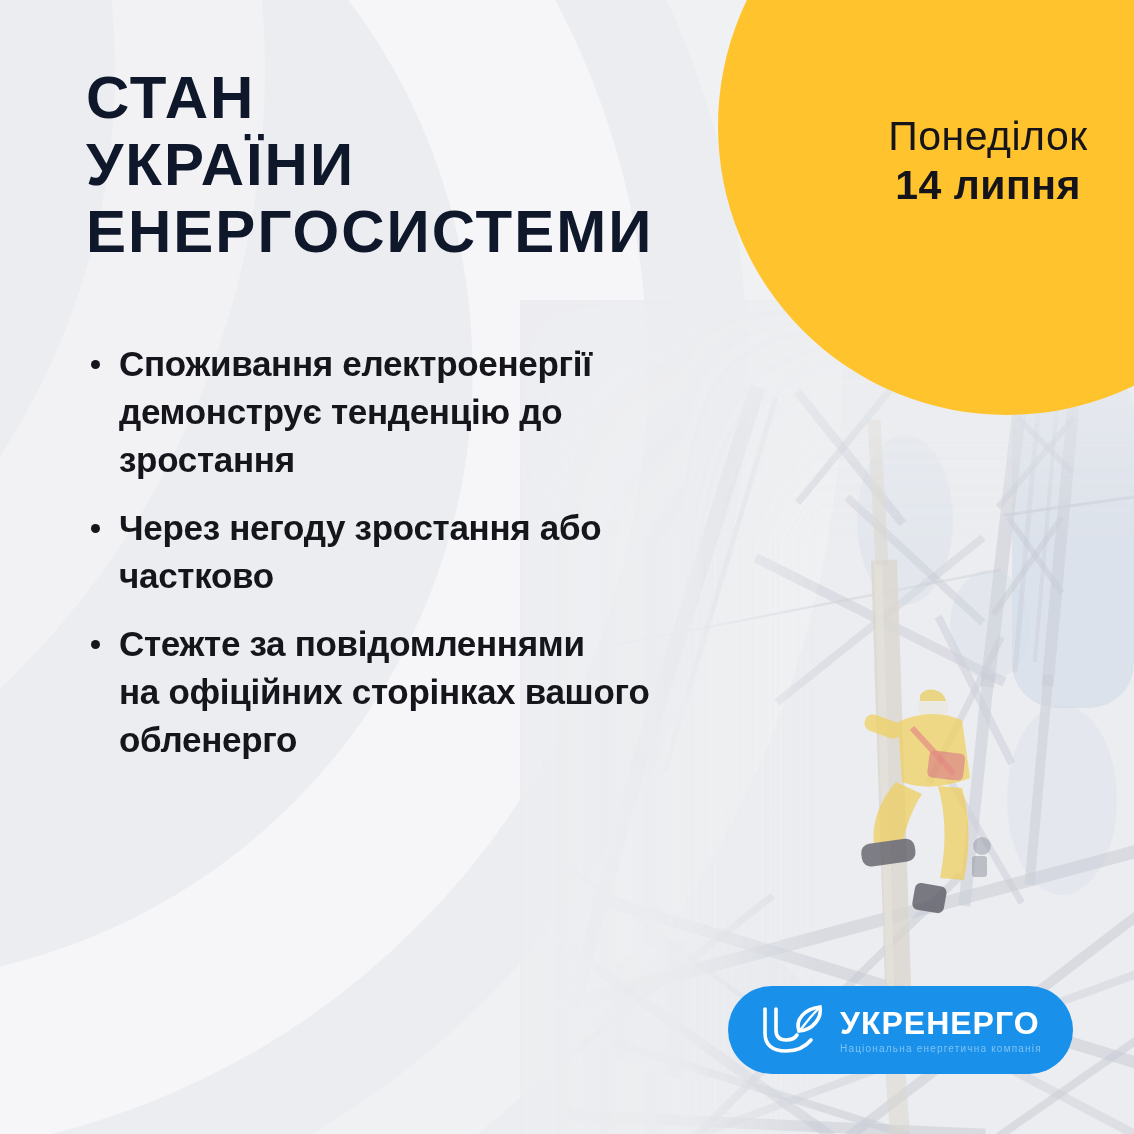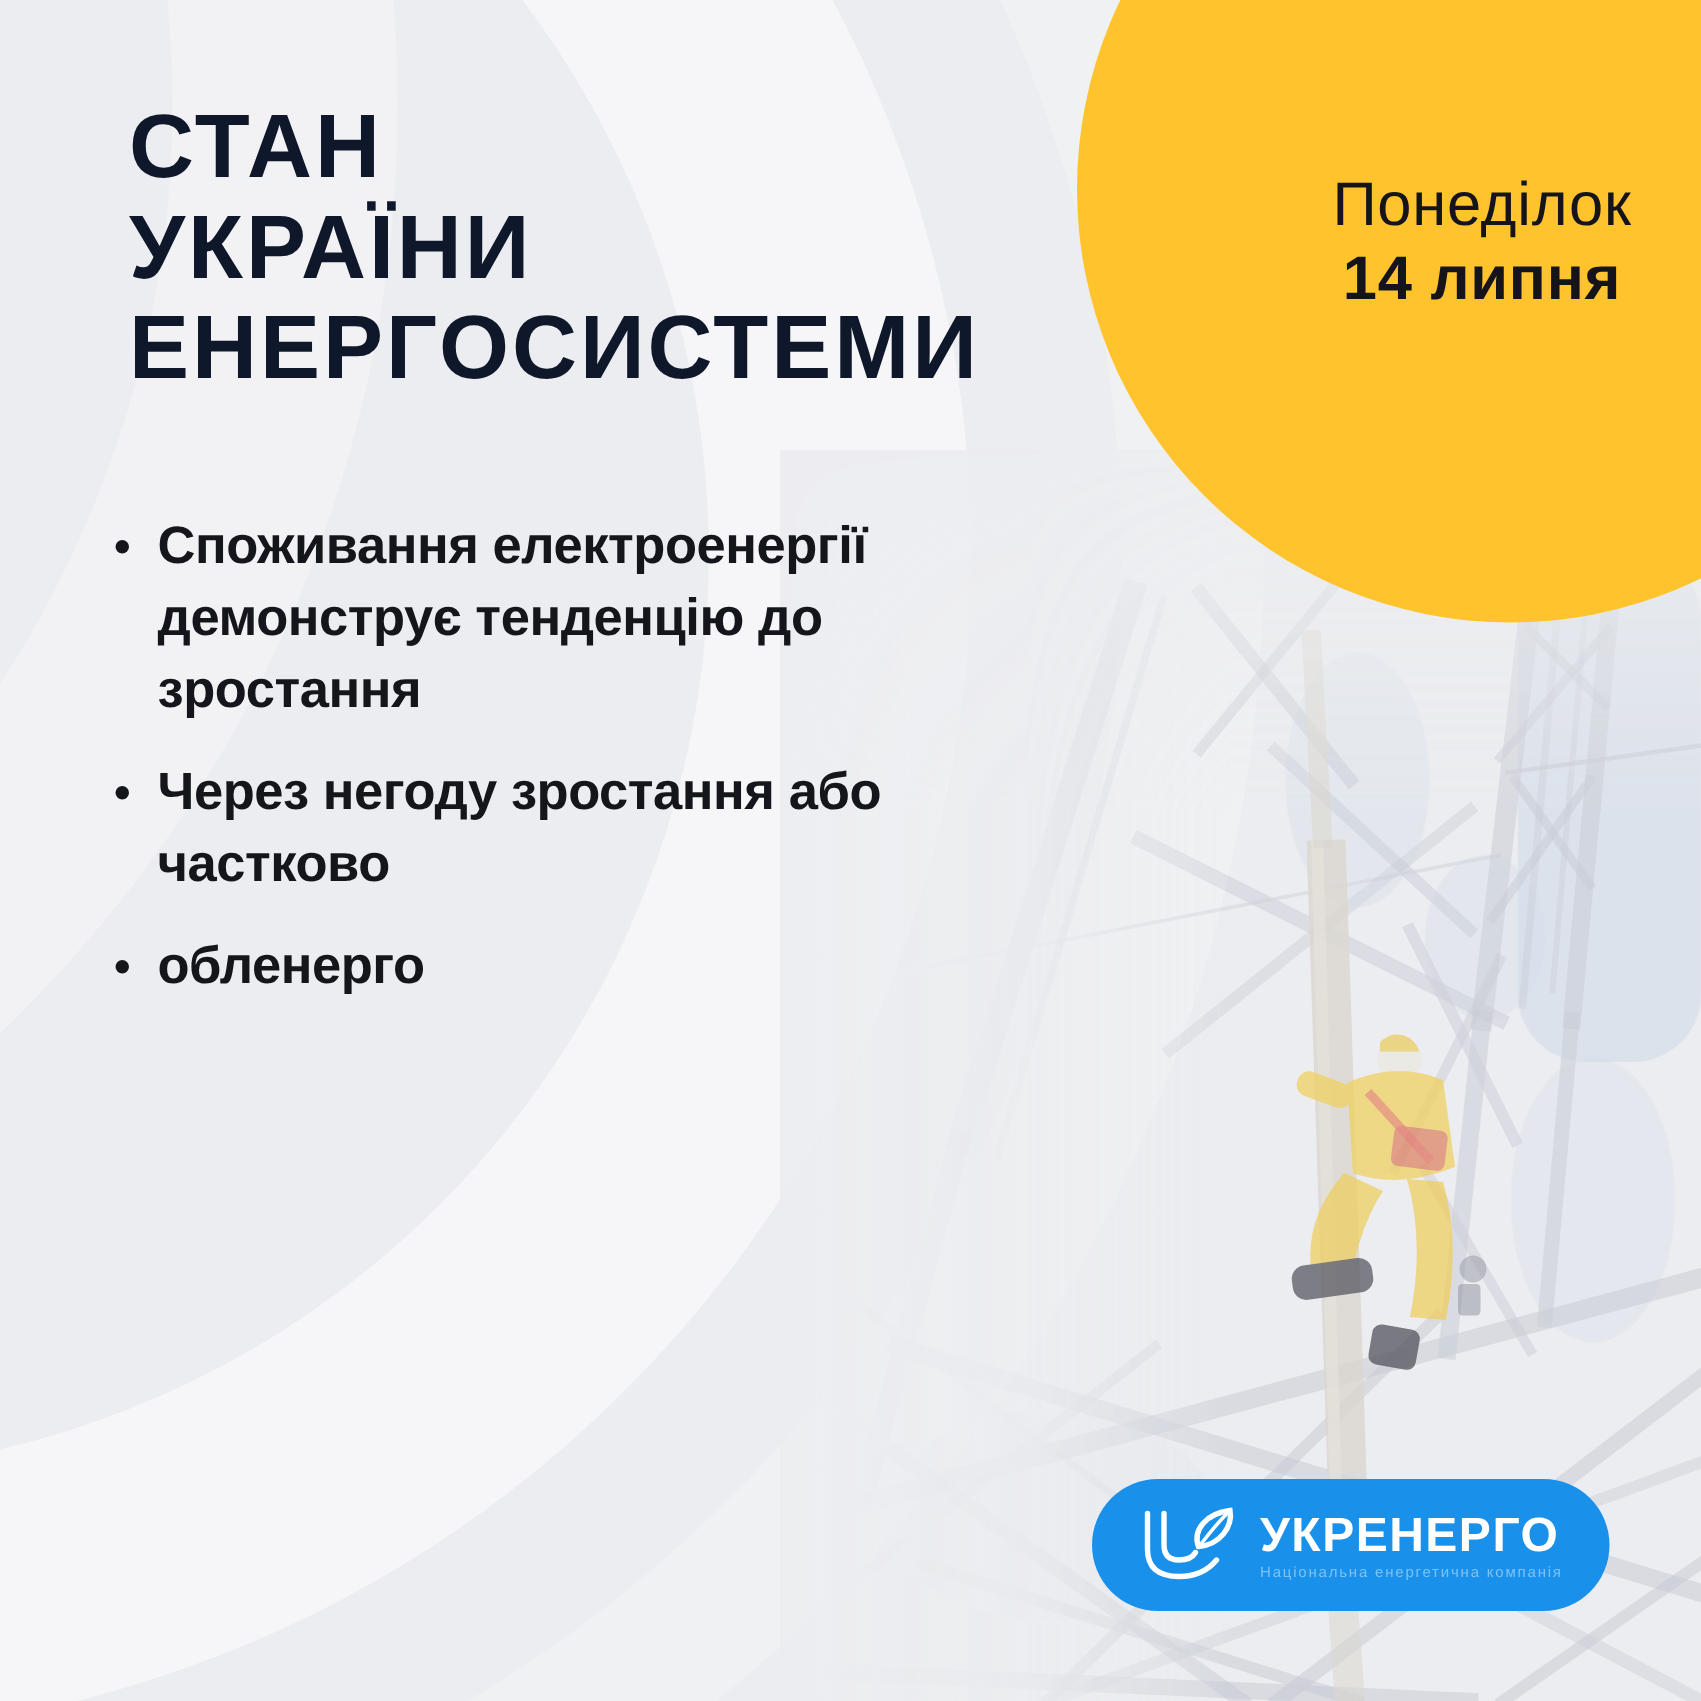--- a/index.html
+++ b/index.html
@@ -18,21 +18,21 @@
   .badge-weekday{font-size:41px;font-weight:400;line-height:49px;letter-spacing:0.5px;}
   .badge-date{font-size:41px;font-weight:700;line-height:49px;letter-spacing:0.5px;}
   
   .title{
     position:absolute;left:86px;top:64px;z-index:2;margin:0;
     color:#0f172a;font-size:60px;font-weight:700;line-height:67px;letter-spacing:2px;
   }
   .title span{display:block;}
   
   .bullets{
-    position:absolute;left:77px;top:340px;width:620px;z-index:2;
+    position:absolute;left:91px;top:340px;width:620px;z-index:2;
     list-style:none;margin:0;padding:0;
     color:#15151C;font-size:35px;font-weight:700;line-height:48px;letter-spacing:-0.3px;
   }
   .bullets li{position:relative;padding-left:28px;margin-bottom:20px;}
   .bullets li::before{
     content:"";position:absolute;left:0;top:20px;width:9px;height:9px;
     border-radius:50%;background:#15151C;
   }
   .bullets .bl{display:block;}
   
@@ -166,20 +166,22 @@
 
   <ul class="bullets">
     <li>
       <span class="bl">Споживання електроенергії</span>
       <span class="bl">демонструє тенденцію до зростання</span>
     </li>
     <li>
       <span class="bl">Через негоду зростання або частково</span>
     </li>
     <li>
+      <span class="bl">Стежте за повідомленнями</span>
+      <span class="bl">на офіційних сторінках вашого</span>
       <span class="bl">обленерго</span>
     </li>
   </ul>
 
   <div class="logo">
     <svg class="logo-mark" width="66" height="54" viewBox="0 0 66 54" aria-hidden="true">
       <g fill="none" stroke="#FFFFFF" stroke-width="3.6" stroke-linecap="round">
         <path d="M5 6 V30 q0 18 21 18 q16 0 25 -11"></path>
         <path d="M16 6 V27 q0 10 10 10 q8 0 11 -5"></path>
         <path d="M60 4 C44 6 35 17 39 28 C53 27 62 15 60 4 Z"></path>

